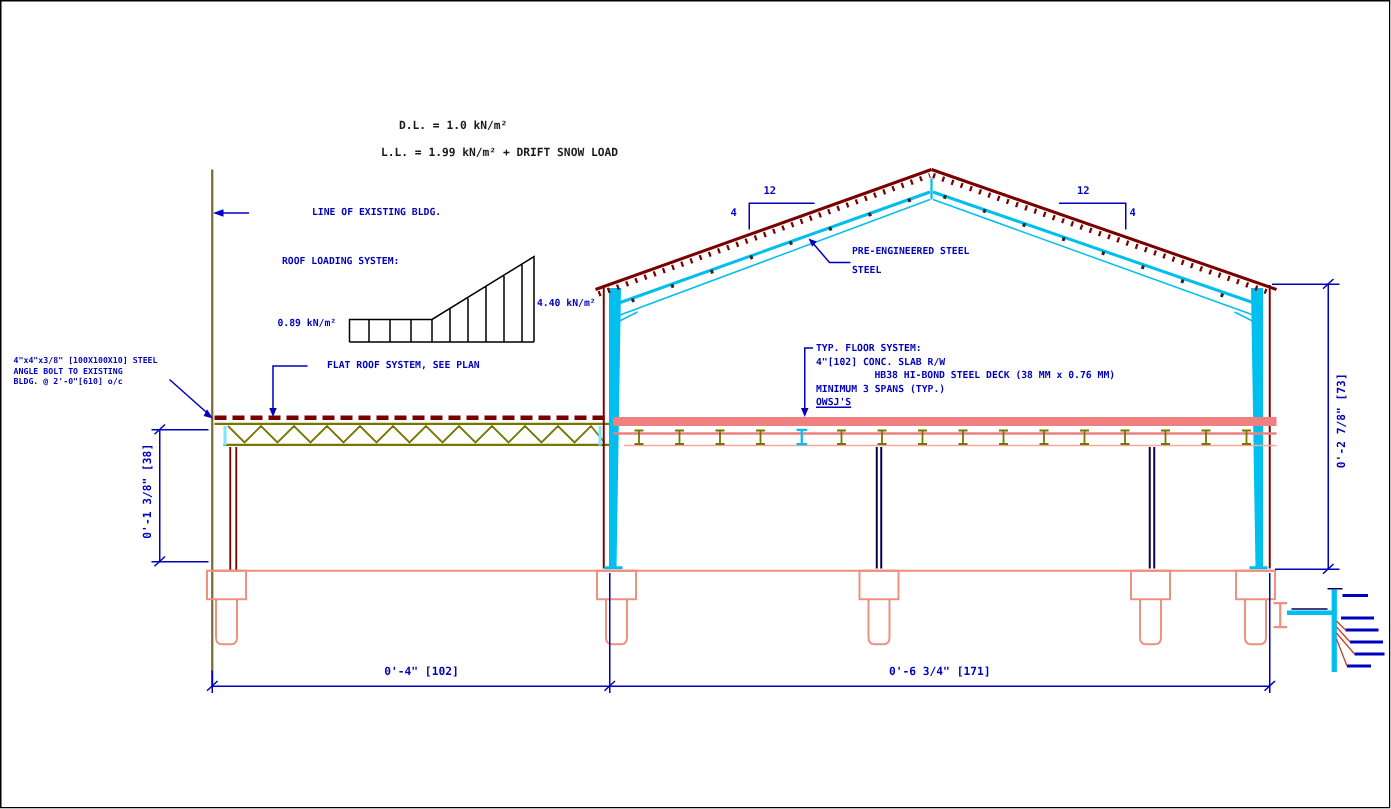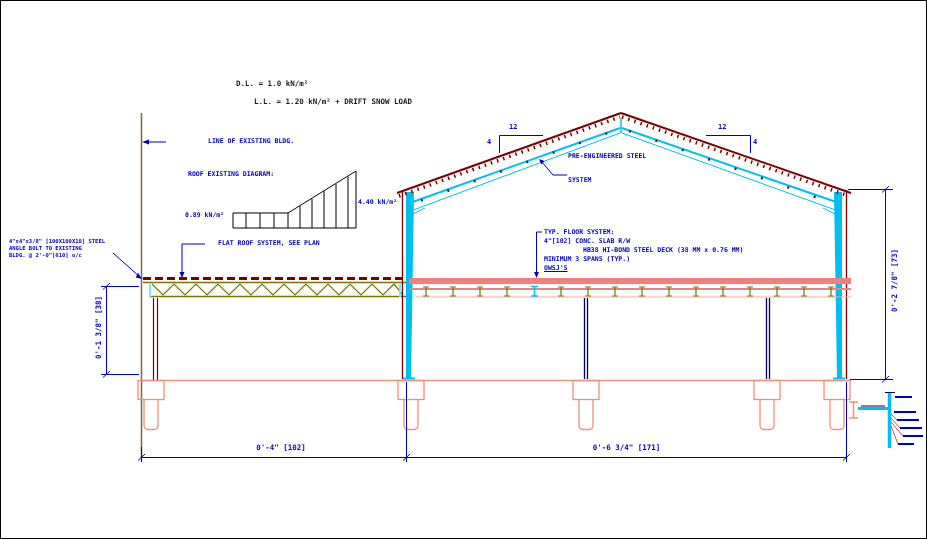--- a/index.html
+++ b/index.html
@@ -132,37 +132,37 @@
     <g stroke="#0000bf" stroke-width="1" fill="none">
       <path d="M100,285.5H138M100,373.5H138M105.5,285V374"></path>
       <path d="M102,288.5L109,282M102,376.5L109,370"></path>
       <path d="M847,188.5H892M849,378.5H892M884.5,188V378"></path>
       <path d="M881,191.5L888,185M881,381.5L888,375"></path>
       <path d="M140,456.5H845M140.5,446V461M405.5,381V461M845.5,381V461"></path>
       <path d="M137,459.5L144,453M402,459.5L409,453M842,459.5L849,453"></path>
     </g>
   </svg>
 
-  <div class="txt black" style="left:235px;top:79px;">D.L. = 1.0 kN/m²</div>
-  <div class="txt black" style="left:253px;top:97px;">L.L. = 1.20 kN/m² + DRIFT SNOW LOAD</div>
+  <div class="txt black" style="left:265px;top:79px;">D.L. = 1.0 kN/m²</div>
+  <div class="txt black" style="left:253px;top:97px;">L.L. = 1.99 kN/m² + DRIFT SNOW LOAD</div>
 
   <div class="txt" style="left:167px;top:137px;padding-left:40px;">LINE OF EXISTING BLDG.</div>
 
-  <div class="txt" style="left:187px;top:170px;">ROOF EXISTING DIAGRAM:</div>
+  <div class="txt" style="left:187px;top:170px;">ROOF LOADING SYSTEM:</div>
   <div class="txt" style="left:184px;top:211px;">0.89 kN/m²</div>
   <div class="txt" style="left:357px;top:198px;">4.40 kN/m²</div>
 
   <div class="txt" style="left:206px;top:239px;padding-left:11px;">FLAT ROOF SYSTEM, SEE PLAN</div>
 
   <div class="txt tiny" style="left:8px;top:237px;">4"x4"x3/8" [100X100X10] STEEL</div>
   <div class="txt tiny" style="left:8px;top:244px;">ANGLE BOLT TO EXISTING</div>
   <div class="txt tiny" style="left:8px;top:251px;">BLDG. @ 2'-0"[610] o/c</div>
 
-  <div class="txt" style="left:567px;top:152px;text-align:right;">PRE-ENGINEERED STEEL</div>
-  <div class="txt" style="left:567px;top:176px;">SYSTEM</div>
+  <div class="txt" style="left:567px;top:163px;text-align:right;">PRE-ENGINEERED STEEL</div>
+  <div class="txt" style="left:567px;top:176px;">STEEL</div>
 
   <div class="txt" style="left:543px;top:228px;text-align:right;">TYP. FLOOR SYSTEM:</div>
   <div class="txt" style="left:543px;top:237px;">4"[102] CONC. SLAB R/W</div>
   <div class="txt" style="left:543px;top:246px;margin-left:39px;">HB38 HI-BOND STEEL DECK (38 MM x 0.76 MM)</div>
   <div class="txt" style="left:543px;top:255px;">MINIMUM 3 SPANS (TYP.)</div>
   <div class="txt" style="left:543px;top:264px;text-decoration:underline;">OWSJ'S</div>
 
   <div class="txt slope" style="left:508px;top:123px;">12</div>
   <div class="txt slope" style="left:486px;top:138px;">4</div>
   <div class="txt slope" style="left:717px;top:123px;">12</div>

